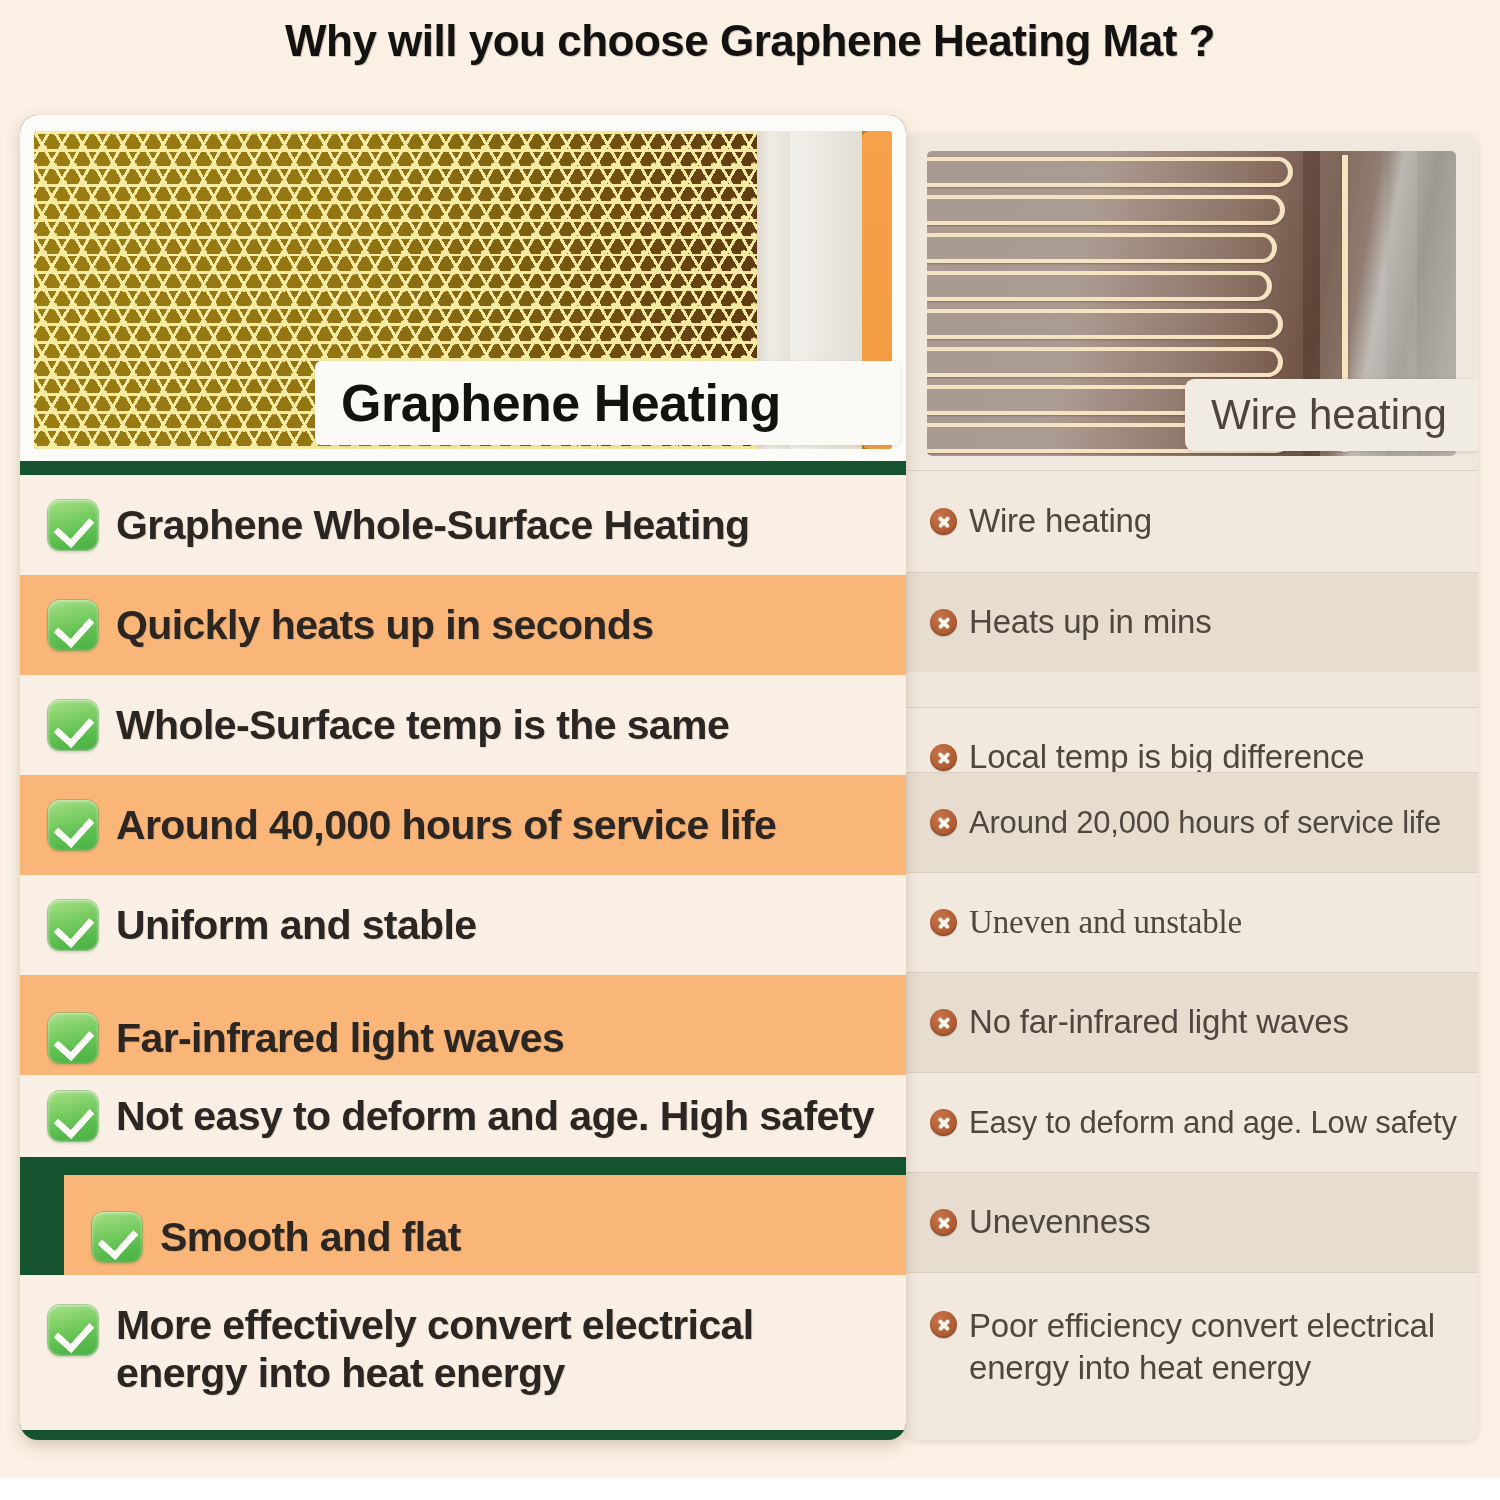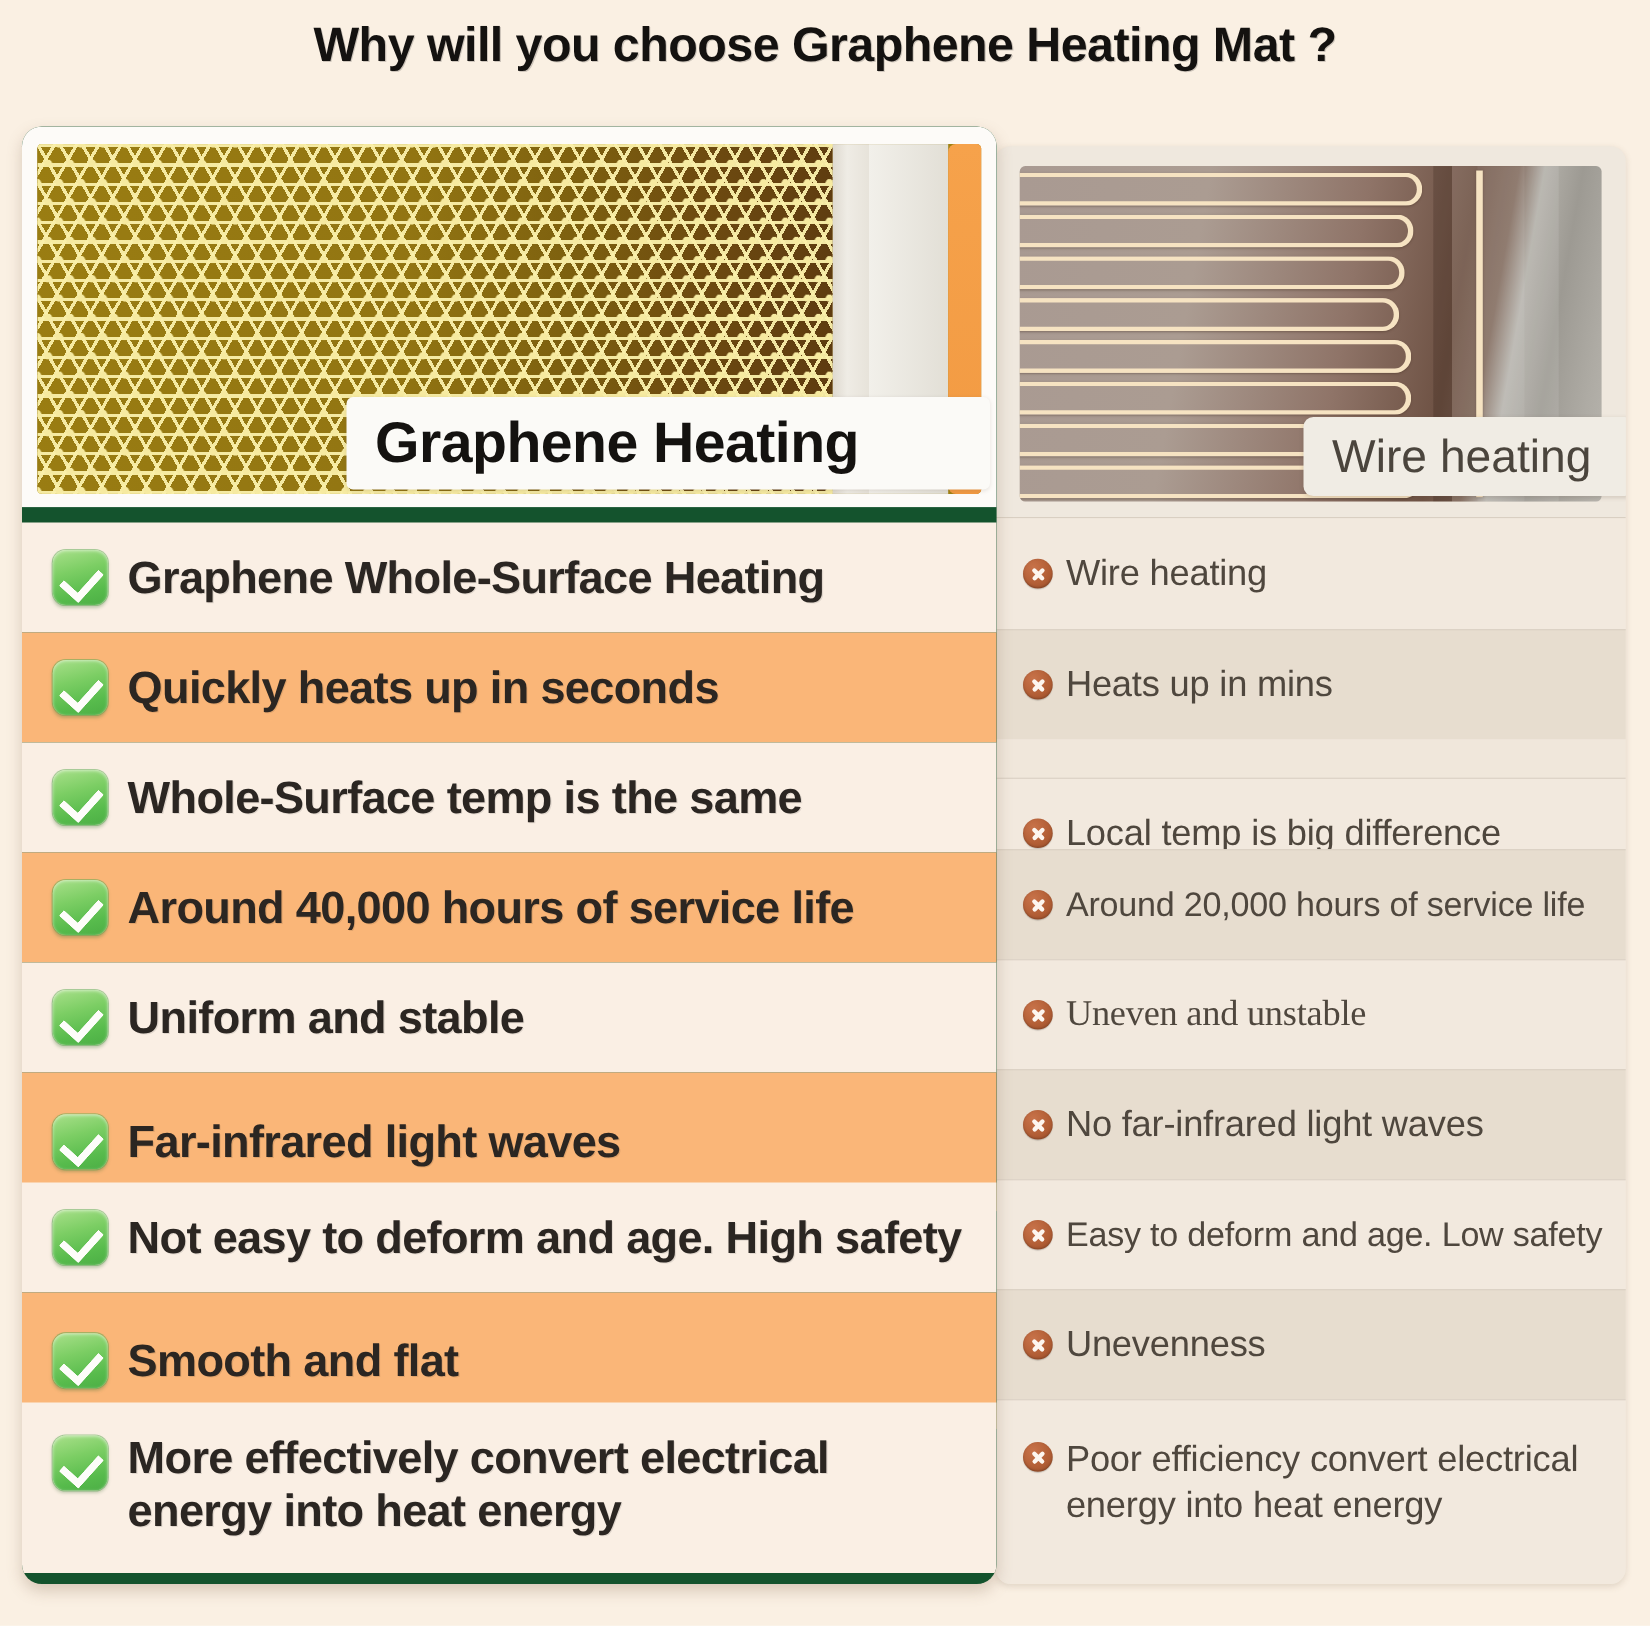--- a/index.html
+++ b/index.html
@@ -355,26 +355,26 @@
     <div class="l-row base" style="top:760px; height:100px;">
       <span class="l-icon"></span>
       <span class="l-text">Uniform and stable</span>
     </div>
 
     <div class="l-row alt" style="top:860px; height:126px;">
       <span class="l-icon"></span>
       <span class="l-text">Far-infrared light waves</span>
     </div>
 
-    <div class="l-row base" style="top:960px; height:100px;">
+    <div class="l-row base" style="top:960px; height:82px;">
       <span class="l-icon"></span>
       <span class="l-text">Not easy to deform and age. High safety</span>
     </div>
 
-    <div class="l-row alt" style="top:1060px; height:124px;">
+    <div class="l-row alt" style="top:1060px; height:124px;margin-left:44px;">
       <span class="l-icon"></span>
       <span class="l-text">Smooth and flat</span>
     </div>
 
     <div class="l-row base" style="top:1160px; height:155px; align-items:flex-start; padding-top:26px;">
       <span class="l-icon" style="margin-top:4px;"></span>
       <span class="l-text wrap" style="max-width:680px;">More effectively convert electrical energy into heat energy</span>
     </div>
   </div>
 

